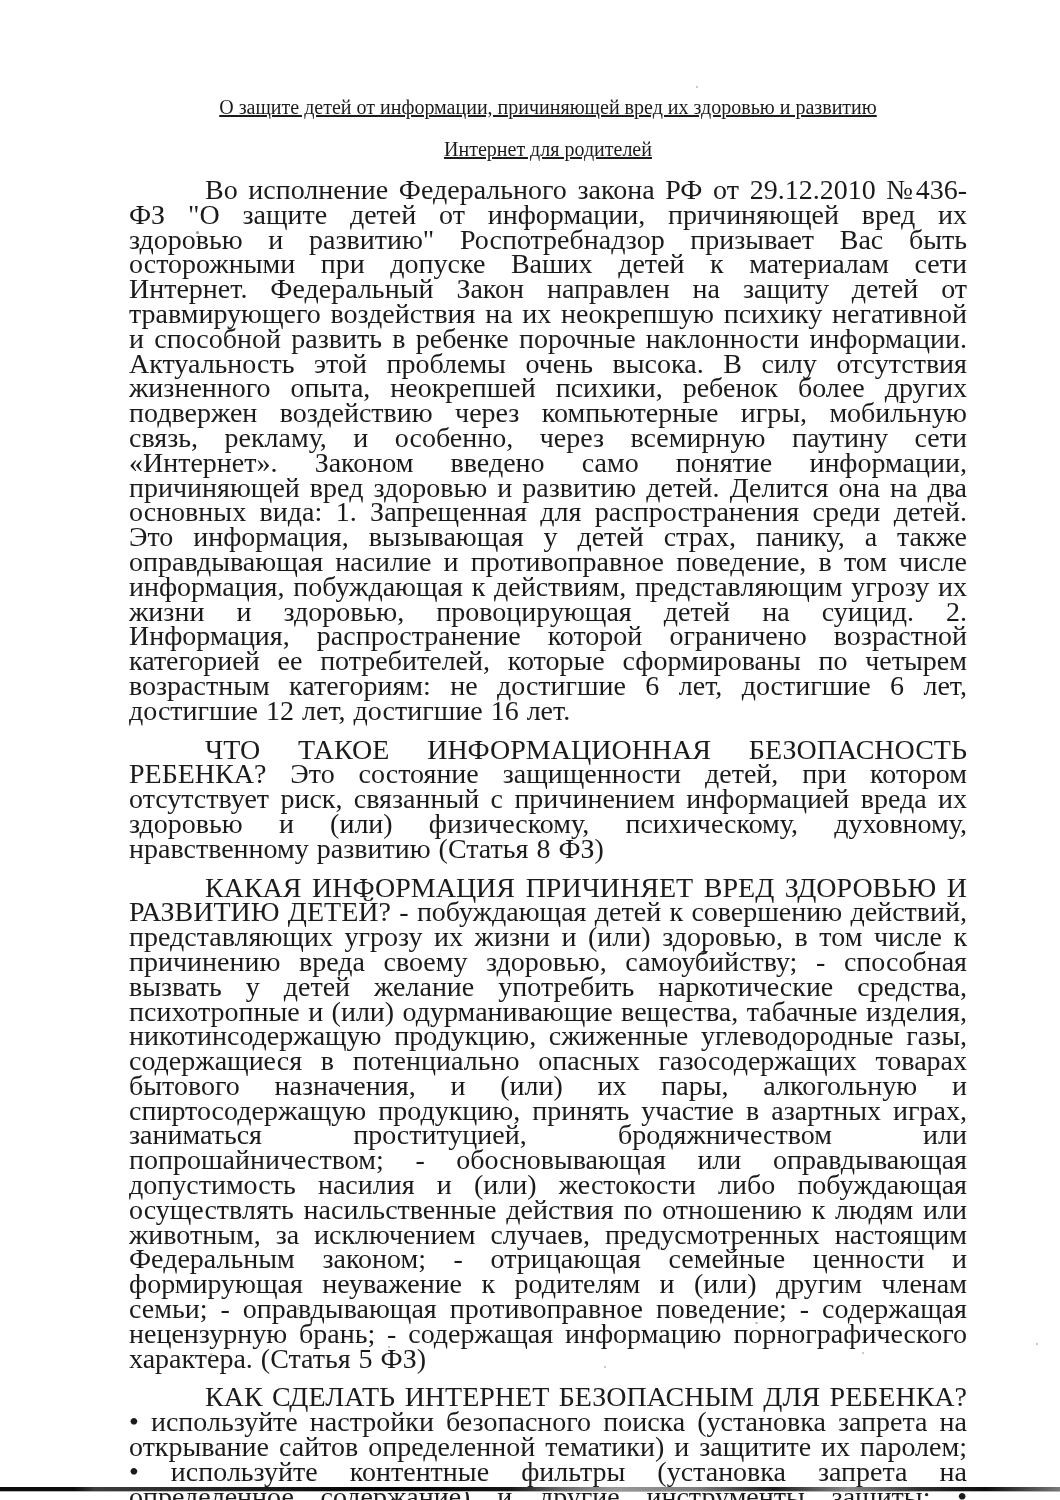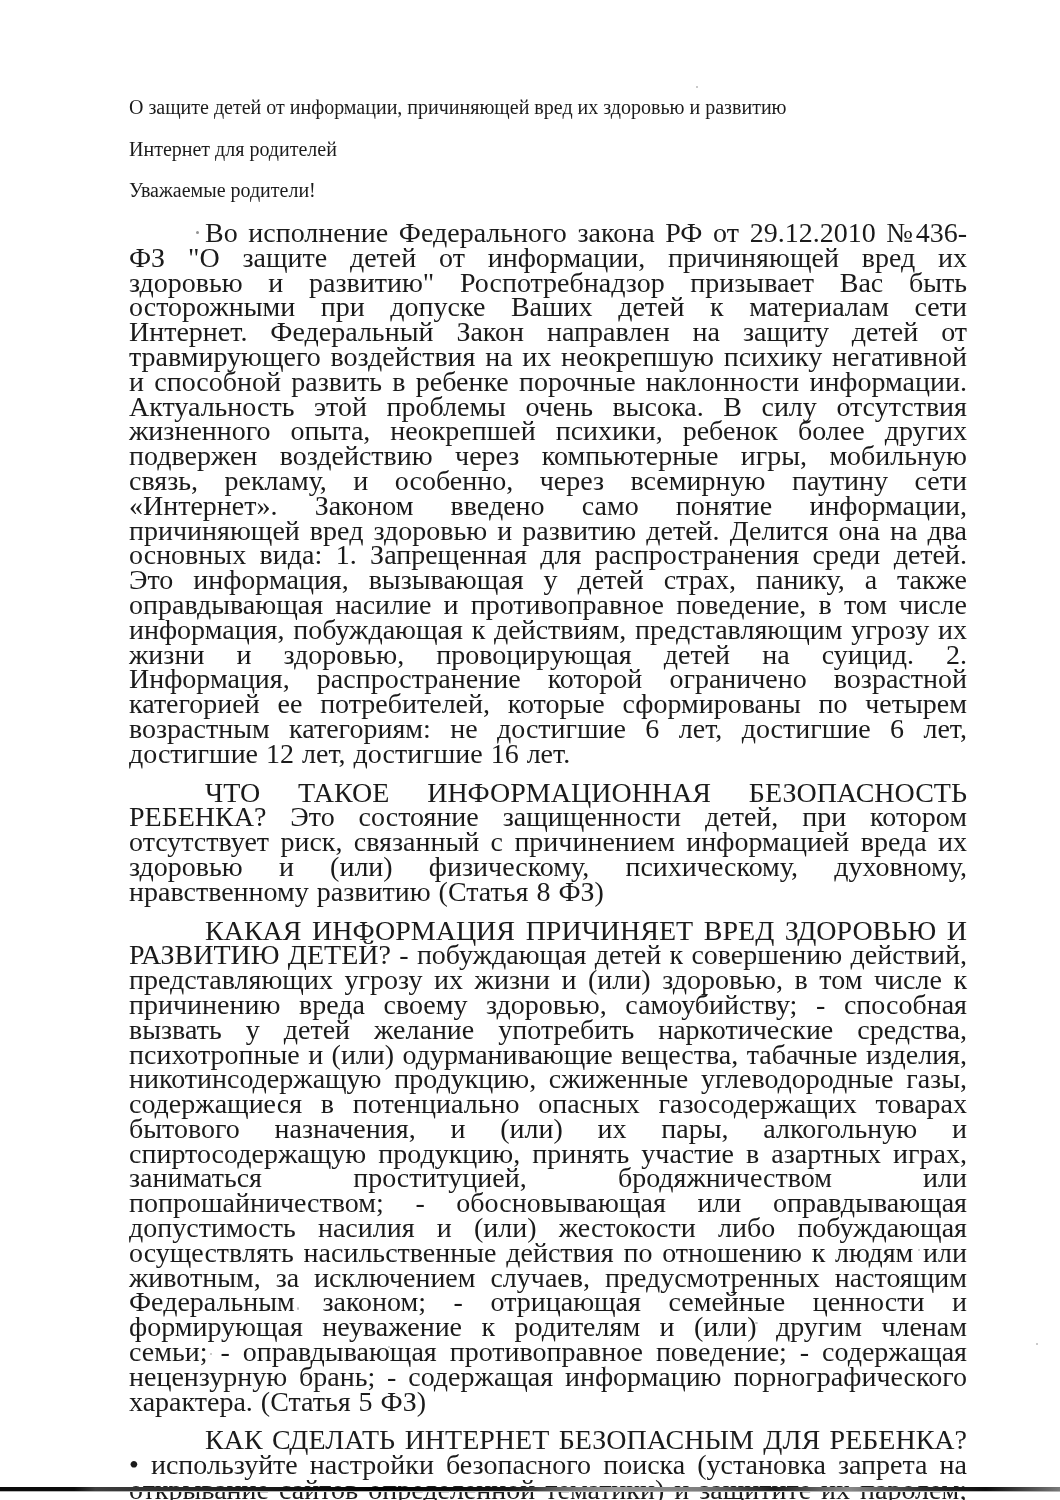--- a/index.html
+++ b/index.html
@@ -20,22 +20,24 @@
     inset: 0;
     background: #ffffff;
   }
   .content {
     position: absolute;
     left: 129px;
     top: 95px;
     width: 838px;
   }
   .center {
+    text-align: center;
     font-size: 20px;
     line-height: 25px;
+    text-decoration: underline;
   }
   .title     { margin: 0 0 17px 0; }
   .subtitle  { margin: 0 0 16px 0; }
   .salutation{ margin: 0 0 18px 0; }
   p.body-par {
     font-size: 28px;
     line-height: 24.8px;
     text-align: justify;
     text-indent: 76px;
     margin: 11px 0 14px 0;
@@ -83,21 +85,20 @@
     opacity: 0.8;
   }
 </style>
 </head>
 <body>
 
 <div class="page">
   <div class="content">
     <div class="center title">О защите детей от информации, причиняющей вред их здоровью и развитию</div>
     <div class="center subtitle">Интернет для родителей</div>
-    <div class="center salutation">Уважаемые родители!</div>
 
     <p class="body-par">Во исполнение Федерального закона РФ от 29.12.2010 №436-ФЗ "О защите детей от информации, причиняющей вред их здоровью и развитию" Роспотребнадзор призывает Вас быть осторожными при допуске Ваших детей к материалам сети Интернет. Федеральный Закон направлен на защиту детей от травмирующего воздействия на их неокрепшую психику негативной и способной развить в ребенке порочные наклонности информации. Актуальность этой проблемы очень высока. В силу отсутствия жизненного опыта, неокрепшей психики, ребенок более других подвержен воздействию через компьютерные игры, мобильную связь, рекламу, и особенно, через всемирную паутину сети «Интернет». Законом введено само понятие информации, причиняющей вред здоровью и развитию детей. Делится она на два основных вида: 1. Запрещенная для распространения среди детей. Это информация, вызывающая у детей страх, панику, а также оправдывающая насилие и противоправное поведение, в том числе информация, побуждающая к действиям, представляющим угрозу их жизни и здоровью, провоцирующая детей на суицид. 2. Информация, распространение которой ограничено возрастной категорией ее потребителей, которые сформированы по четырем возрастным категориям: не достигшие 6 лет, достигшие 6 лет, достигшие 12 лет, достигшие 16 лет.</p>
 
     <p class="body-par">ЧТО ТАКОЕ ИНФОРМАЦИОННАЯ БЕЗОПАСНОСТЬ РЕБЕНКА? Это состояние защищенности детей, при котором отсутствует риск, связанный с причинением информацией вреда их здоровью и (или) физическому, психическому, духовному, нравственному развитию (Статья 8 ФЗ)</p>
 
     <p class="body-par">КАКАЯ ИНФОРМАЦИЯ ПРИЧИНЯЕТ ВРЕД ЗДОРОВЬЮ И РАЗВИТИЮ ДЕТЕЙ? - побуждающая детей к совершению действий, представляющих угрозу их жизни и (или) здоровью, в том числе к причинению вреда своему здоровью, самоубийству; - способная вызвать у детей желание употребить наркотические средства, психотропные и (или) одурманивающие вещества, табачные изделия, никотинсодержащую продукцию, сжиженные углеводородные газы, содержащиеся в потенциально опасных газосодержащих товарах бытового назначения, и (или) их пары, алкогольную и спиртосодержащую продукцию, принять участие в азартных играх, заниматься проституцией, бродяжничеством или попрошайничеством; - обосновывающая или оправдывающая допустимость насилия и (или) жестокости либо побуждающая осуществлять насильственные действия по отношению к людям или животным, за исключением случаев, предусмотренных настоящим Федеральным законом; - отрицающая семейные ценности и формирующая неуважение к родителям и (или) другим членам семьи; - оправдывающая противоправное поведение; - содержащая нецензурную брань; - содержащая информацию порнографического характера. (Статья 5 ФЗ)</p>
 
     <p class="body-par">КАК СДЕЛАТЬ ИНТЕРНЕТ БЕЗОПАСНЫМ ДЛЯ РЕБЕНКА? • используйте настройки безопасного поиска (установка запрета на открывание сайтов определенной тематики) и защитите их паролем; • используйте контентные фильтры (установка запрета на определенное содержание) и другие инструменты защиты; • используйте безопасный режим (невидна запретная информация) в социальных сетях Предварительный просмотр: О защите детей от информации, причиняющей вред их здоровью и развитию</p>
   </div>
 

